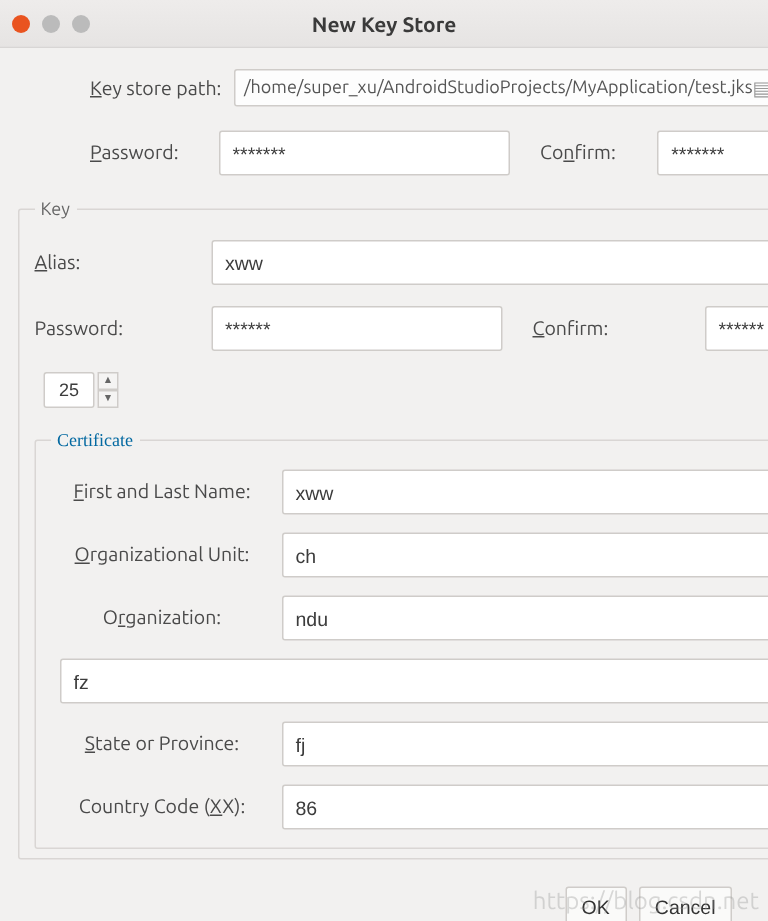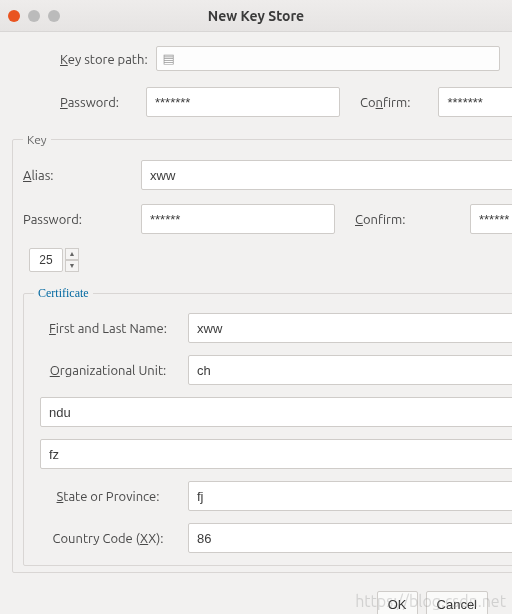--- a/index.html
+++ b/index.html
@@ -217,20 +217,21 @@
   <div class="window-btn btn-min"></div>
   <div class="window-btn btn-max"></div>
   <div class="title">New Key Store</div>
 </div>
 
 <div class="dialog">
 
   <div class="row">
     <span class="label"><span class="underline-char">K</span>ey store path:</span>
     <div class="path-box">
+      <span>/home/super_xu/AndroidStudioProjects/MyApplication/test.jks</span>
       <span class="folder-icon">▤</span>
     </div>
   </div>
 
   <div class="row pwd-row">
     <span class="label pwd-label"><span class="underline-char">P</span>assword:</span>
     <input type="text" value="*******" style="">
     <span class="label confirm-label">Co<span class="underline-char">n</span>firm:</span>
     <input type="text" value="*******" style="">
   </div>
@@ -265,20 +266,21 @@
         <span class="label"><span class="underline-char">F</span>irst and Last Name:</span>
         <input type="text" value="xww" style="">
       </div>
 
       <div class="cert-row">
         <span class="label"><span class="underline-char">O</span>rganizational Unit:</span>
         <input type="text" value="ch" style="">
       </div>
 
       <div class="cert-row">
+        <span class="label">O<span class="underline-char">r</span>ganization:</span>
         <input type="text" value="ndu" style="">
       </div>
 
       <div class="cert-row">
         <input type="text" value="fz" style="">
       </div>
 
       <div class="cert-row">
         <span class="label"><span class="underline-char">S</span>tate or Province:</span>
         <input type="text" value="fj" style="">

